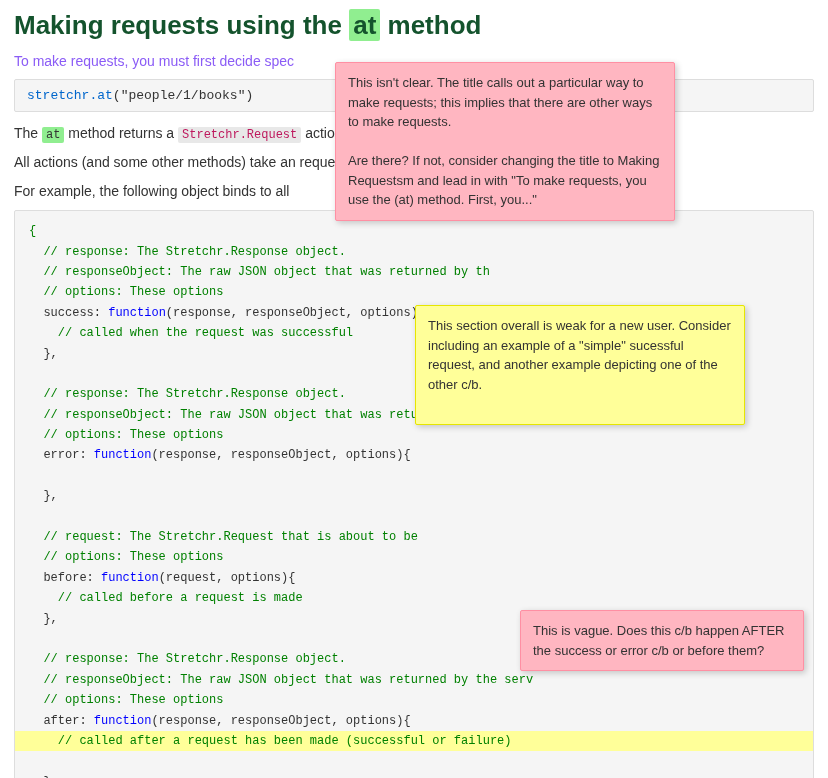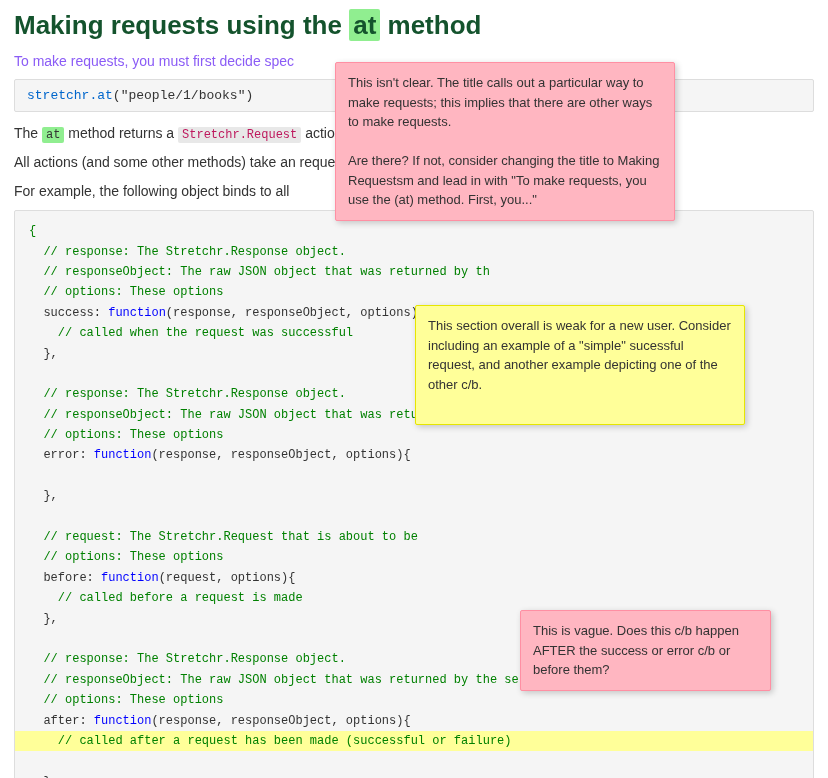--- a/index.html
+++ b/index.html
@@ -191,17 +191,17 @@
     <span>This isn't clear. The title calls out a particular way to make requests; this implies that there are other ways to make requests.</span>
     <br><br>
     <span>Are there? If not, consider changing the title to Making Requestsm and lead in with "To make requests, you use the (at) method. First, you..."</span>
   </div>
 
   <div class="annotation annotation-yellow" style="top: 305px; left: 415px; width: 330px;">
     <span>This section overall is weak for a new user. Consider including an example of a "simple" sucessful request, and another example depicting one of the other c/b.</span>
     <br><br>
   </div>
 
-  <div class="annotation annotation-pink" style="top: 610px; left: 520px; width: 251px;">
+  <div class="annotation annotation-pink" style="top: 610px; left: 520px; width: 284px;">
     <span>This is vague. Does this c/b happen AFTER the success or error c/b or before them?</span>
   </div>
 
 </div>
 
 </body></html>

